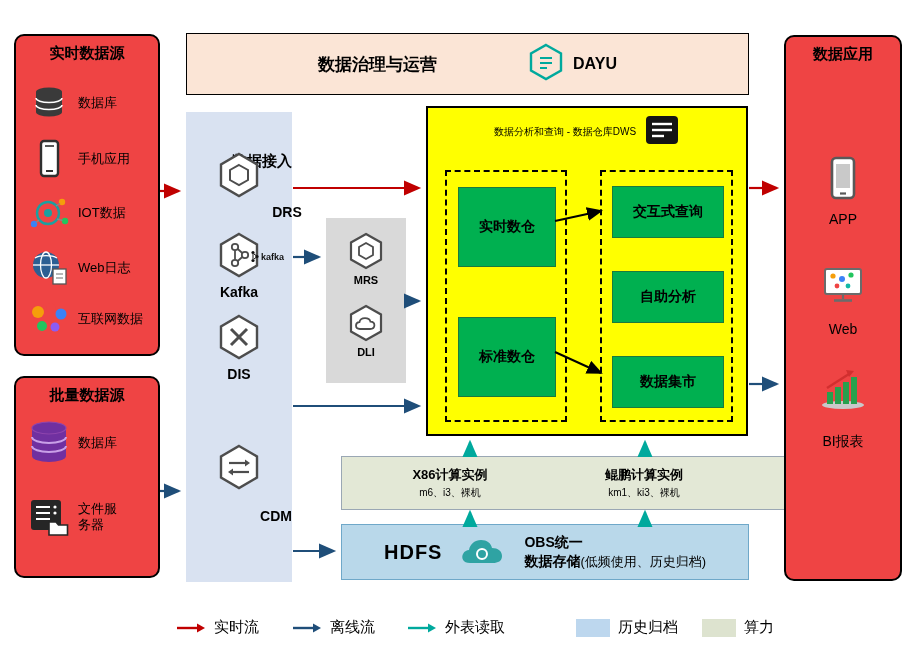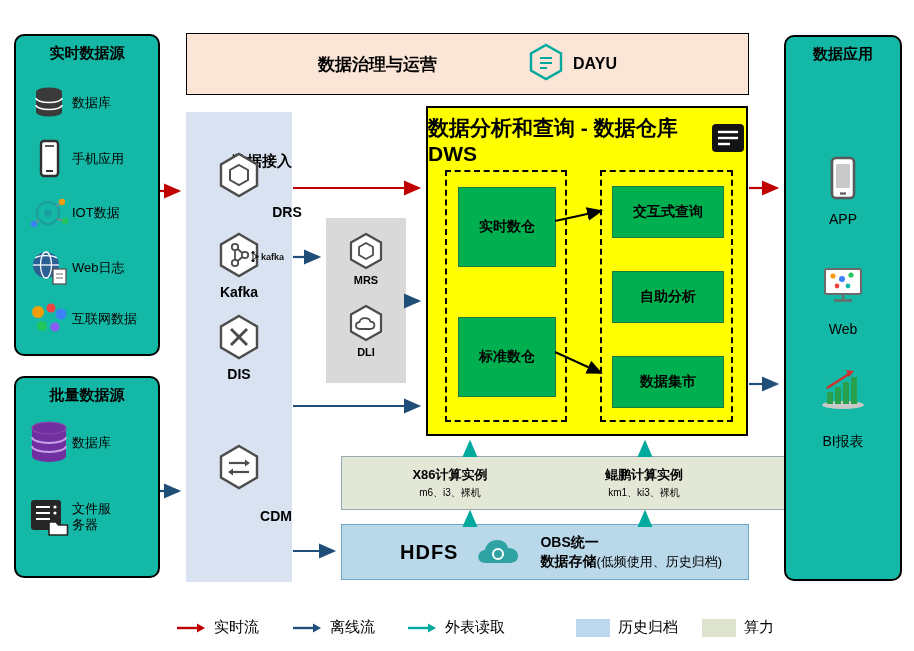--- a/index.html
+++ b/index.html
@@ -1,49 +1,49 @@
 <!DOCTYPE html>
 <html><head>
 <meta charset="utf-8">
 <style>
   body{margin:0;background:#fff;}
   .canvas{position:relative;width:914px;height:651px;background:#ffffff;
     font-family:"Liberation Sans","DejaVu Sans",sans-serif;color:#000;overflow:hidden;}
-  .panel{position:absolute;border:2px solid #000;border-radius:10px;background:#14b8a6;box-sizing:border-box;}
+  .panel{position:absolute;border:2px solid #000;border-radius:10px;background:#ef4444;box-sizing:border-box;}
   .panel-title{position:absolute;top:8px;left:0;width:100%;text-align:center;font-weight:700;font-size:15px;}
-  .src-item{position:absolute;left:10px;width:130px;display:flex;align-items:center;}
+  .src-item{position:absolute;left:10px;width:130px;display:flex;align-items:center;gap:6px;}
   .src-icon{flex:0 0 46px;display:flex;justify-content:center;align-items:center;}
   .src-label{font-size:13px;line-height:1.25;}
   .banner{position:absolute;left:186px;top:33px;width:563px;height:62px;background:#fbe5d6;
     border:1.5px solid #000;box-sizing:border-box;display:flex;align-items:center;justify-content:center;gap:90px;}
   .banner-title{font-weight:700;font-size:17px;}
   .dayu-group{display:flex;align-items:center;gap:8px;}
   .dayu-label{font-weight:700;font-size:16px;}
   .ingestion{position:absolute;left:186px;top:112px;width:106px;height:470px;background:#d9e2f1;box-sizing:border-box;}
   .col-title{position:absolute;top:8px;left:0;width:100%;text-align:right;font-weight:700;font-size:15px;margin-top:32px;}
   .hex{position:absolute;left:50%;transform:translateX(-50%);}
   .svc-label{position:absolute;left:0;width:100%;text-align:center;font-weight:700;font-size:14px;}
   .kafka-mark{position:absolute;left:64px;top:138px;display:flex;align-items:center;gap:2px;
     font-size:9px;font-weight:700;color:#111;}
   .graybox{position:absolute;left:326px;top:218px;width:80px;height:165px;background:#d9d9d9;box-sizing:border-box;}
   .graybox .svc-label{font-size:11px;}
   .dws{position:absolute;left:426px;top:106px;width:322px;height:330px;background:#ffff00;
     border:2px solid #000;box-sizing:border-box;}
   .dws-title-row{position:absolute;top:6px;left:0;width:100%;display:flex;align-items:center;justify-content:center;gap:8px;}
-  .dws-title{font-weight:700;font-size:21px;}
+  .dws-title{font-weight:400;font-size:10px;}
   .dashed{position:absolute;border:2px dashed #000;box-sizing:border-box;}
   .green-box{position:absolute;background:#00b050;border:1px solid #1d7a3c;box-sizing:border-box;
     display:flex;align-items:center;justify-content:center;font-weight:700;font-size:14px;color:#000;}
   .compute{position:absolute;left:341px;top:456px;width:472px;height:54px;background:#e3e8d6;
     border:1px solid #9aa7b4;box-sizing:border-box;}
   .compute-group{position:absolute;top:50%;transform:translateY(-50%);width:180px;text-align:center;}
   .compute-title{font-weight:700;font-size:13px;}
   .compute-instances{font-size:10px;margin-top:2px;}
   .hdfs{position:absolute;left:341px;top:524px;width:408px;height:56px;background:#b9d8ea;
-    border:1.5px solid #6fa8c9;box-sizing:border-box;display:flex;align-items:center;gap:16px;padding-left:58px;}
+    border:1.5px solid #6fa8c9;box-sizing:border-box;display:flex;align-items:center;gap:16px;padding-left:42px;}
   .hdfs-label{font-weight:700;font-size:20px;letter-spacing:1px;}
   .obs-text{font-size:14px;line-height:1.3;}
   .obs-bold{font-weight:700;}
   .obs-note{font-weight:400;font-size:13px;}
   .apps{left:784px;top:35px;width:118px;height:546px;}
   .app-icon{position:absolute;left:50%;transform:translateX(-50%);}
   .app-label{position:absolute;left:0;width:100%;text-align:center;font-size:14px;}
   .legend-item{position:absolute;top:618px;display:flex;align-items:center;gap:8px;font-size:15px;}
   .swatch{width:34px;height:18px;display:inline-block;}
   .swatch-archive{background:#bdd7ee;}

